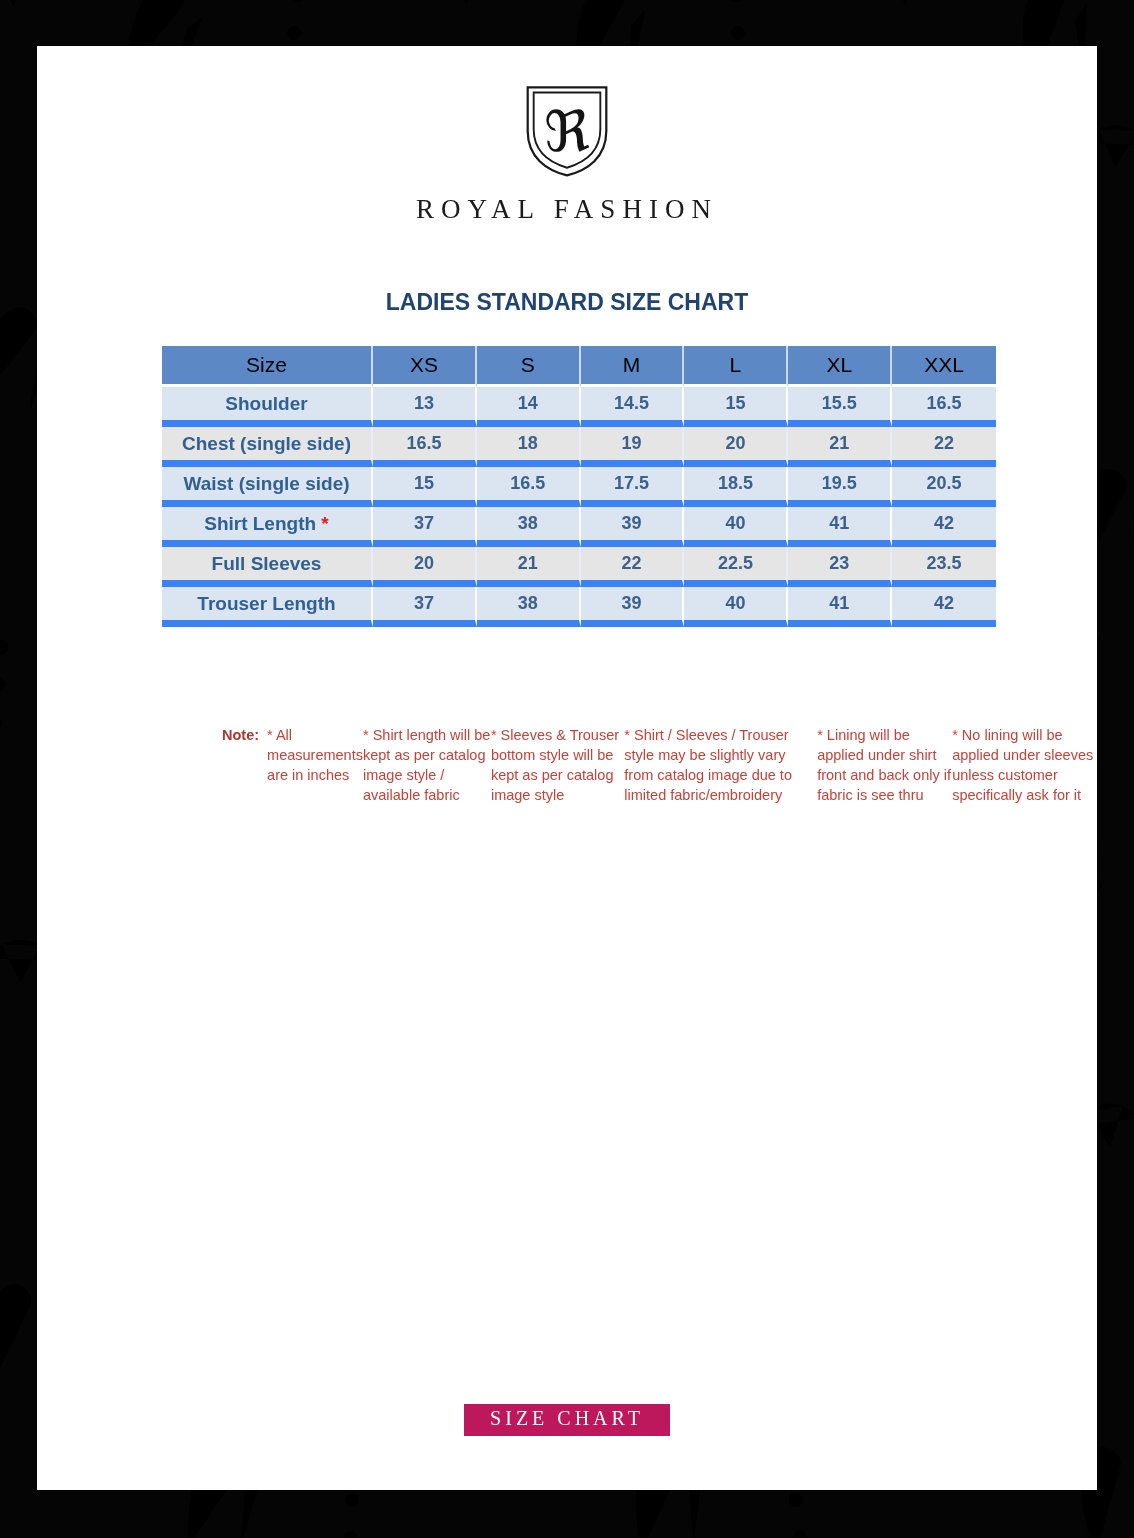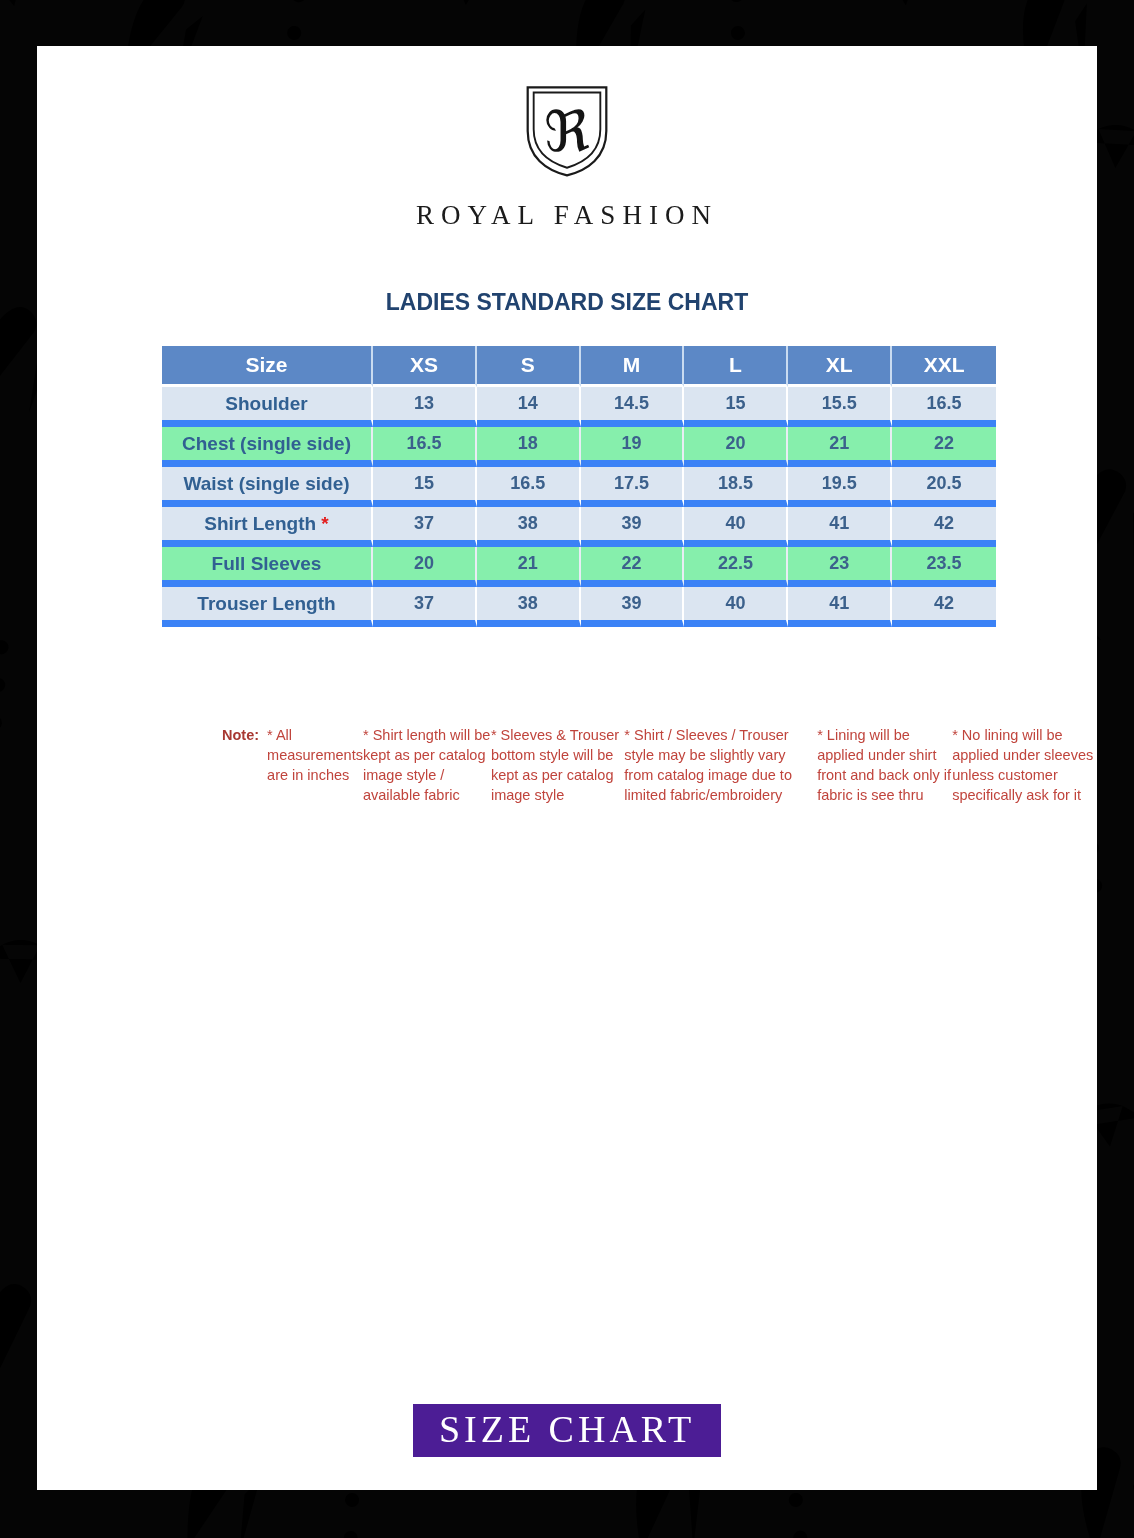--- a/index.html
+++ b/index.html
@@ -32,72 +32,72 @@
     position:absolute;left:37px;top:46px;width:1060px;height:1444px;
     background:#ffffff;z-index:1;
   }
   
   .logo-block{
     position:absolute;top:38px;left:0;width:100%;
     display:flex;flex-direction:column;align-items:center;
   }
   .shield{width:88px;height:94px;}
   .brand-name{
-    margin-top:22px;
+    margin-top:16px;
     font-family:"Liberation Serif", serif;
     font-size:27px;color:#1b1b1b;
     letter-spacing:7px;font-weight:500;white-space:nowrap;
   }
   
   .chart-title{
     position:absolute;top:243px;left:0;width:100%;
     text-align:center;
     font-size:23px;font-weight:700;color:var(--title-navy);
     letter-spacing:0px;
   }
   
   .size-table{
     position:absolute;left:125px;top:300px;width:834px;
     border-collapse:separate;border-spacing:0;
     table-layout:fixed;
   }
   .size-table col.c-label{width:211px;}
   .size-table th{
-    height:41px;background:var(--header-blue);color:#ffffff;
-    font-size:21px;font-weight:700;text-align:center;vertical-align:middle;
+    height:41px;background:var(--header-blue);color:#000000;
+    font-size:21px;font-weight:400;text-align:center;vertical-align:middle;
     border-right:2px solid #c9dbf0;border-bottom:3px solid #ffffff;
   }
   .size-table th:last-child{border-right:none;margin-left:42px;}
   .size-table td{
     height:40px;text-align:center;vertical-align:middle;
     font-size:18px;font-weight:700;color:var(--value-blue);
     border-bottom:7px solid #3b82f6;
   }
   .size-table tr.alt td{background:var(--row-blue);border-right:2px solid #ffffff;}
-  .size-table tr.plain td{background:#86efac;border-right:2px solid #e8edf4;}
+  .size-table tr.plain td{background:#e5e5e5;border-right:2px solid #e8edf4;}
   .size-table td:last-child{border-right:none !important;}
   .size-table td.row-label{font-size:19px;color:var(--label-blue);}
   .ast{color:var(--ast-red);font-weight:700;}
   
   .notes{
     position:absolute;left:185px;top:679px;
     display:flex;align-items:flex-start;
     color:var(--note-red);font-size:14.5px;line-height:20px;
   }
   .note-label{font-weight:700;color:var(--note-red-dark);margin-right:8px;white-space:nowrap;}
   .note-items{display:flex;flex-direction:row;}
   
   .banner-wrap{
     position:absolute;top:1358px;left:0;width:100%;
     display:flex;justify-content:center;
   }
   .banner{
-    background:#4c1d95;color:#ffffff;
+    background:#be185d;color:#ffffff;
     font-family:"Liberation Serif", serif;
-    font-size:38px;letter-spacing:4px;
+    font-size:20px;letter-spacing:4px;
     padding:3px 26px 6px 26px;
   }
 </style>
 </head>
 <body>
 
 <svg width="0" height="0" style="position:absolute">
   <defs>
     <g id="g-jacket">
       <path d="M18 26 L36 12 Q55 2 74 12 L92 26 M18 26 L8 140 M92 26 L102 140 M36 12 L55 50 L74 12 M55 50 L52 140 M8 140 H44 M102 140 H66"></path>

